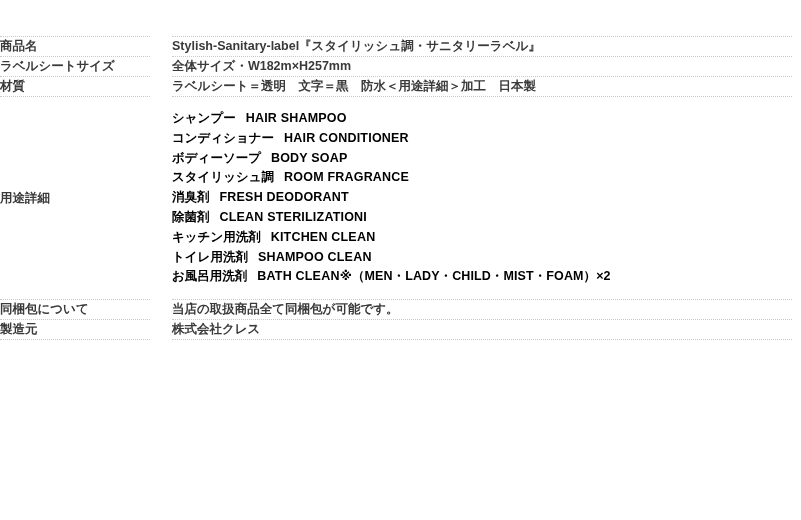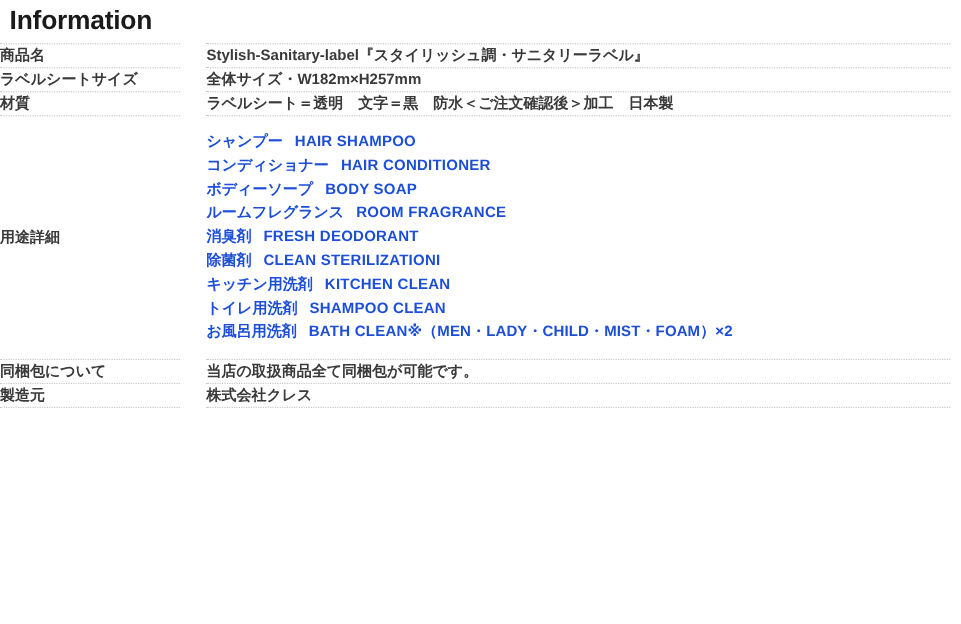--- a/index.html
+++ b/index.html
@@ -92,21 +92,21 @@
 
   
   .usage-list {
     margin: 0;
     padding: 0;
     list-style: none;
   }
   .usage-list li {
     line-height: 19.8px;
     font-size: 12.5px;
-    color: #1d4ed8;
+    color: #000000;
     white-space: nowrap;
   }
   .usage-jp { display: inline; }
   .usage-en {
     display: inline;
     margin-left: 10px;
     letter-spacing: 0.2px;
   }
   .usage-note {
     display: inline-block;
@@ -116,60 +116,59 @@
   .row-usage .cell-value {
     padding-top: 12px;
     padding-bottom: 12px;
   }
 </style>
 </head>
 <body>
 
 <div class="page">
 
-  <h1 class="page-title">Information</h1>
 
   <table class="info-table">
     <tbody>
 
       <tr>
         <td class="cell-label">商品名</td>
         <td class="cell-gap"></td>
         <td class="cell-value">Stylish-Sanitary-label『スタイリッシュ調・サニタリーラベル』</td>
       </tr>
 
 
       <tr>
         <td class="cell-label">ラベルシートサイズ</td>
         <td class="cell-gap"></td>
         <td class="cell-value">全体サイズ・W182m×H257mm</td>
       </tr>
 
       <tr>
         <td class="cell-label">材質</td>
         <td class="cell-gap"></td>
-        <td class="cell-value">ラベルシート＝透明　文字＝黒　防水＜ご注文確認後＞加工　日本製</td>
+        <td class="cell-value">ラベルシート＝透明　文字＝黒　防水＜用途詳細＞加工　日本製</td>
       </tr>
 
       <tr class="row-usage">
         <td class="cell-label">用途詳細</td>
         <td class="cell-gap"></td>
         <td class="cell-value">
           <ul class="usage-list">
             <li>
               <span class="usage-jp">シャンプー</span><span class="usage-en">HAIR SHAMPOO</span>
             </li>
             <li>
               <span class="usage-jp">コンディショナー</span><span class="usage-en">HAIR CONDITIONER</span>
             </li>
             <li>
               <span class="usage-jp">ボディーソープ</span><span class="usage-en">BODY SOAP</span>
             </li>
             <li>
-              <span class="usage-jp">ルームフレグランス</span><span class="usage-en">ROOM FRAGRANCE</span>
+              <span class="usage-jp">スタイリッシュ調</span><span class="usage-en">ROOM FRAGRANCE</span>
             </li>
             <li>
               <span class="usage-jp">消臭剤</span><span class="usage-en">FRESH DEODORANT</span>
             </li>
             <li>
               <span class="usage-jp">除菌剤</span><span class="usage-en">CLEAN STERILIZATIONI</span>
             </li>
             <li>
               <span class="usage-jp">キッチン用洗剤</span><span class="usage-en">KITCHEN CLEAN</span>
             </li>

